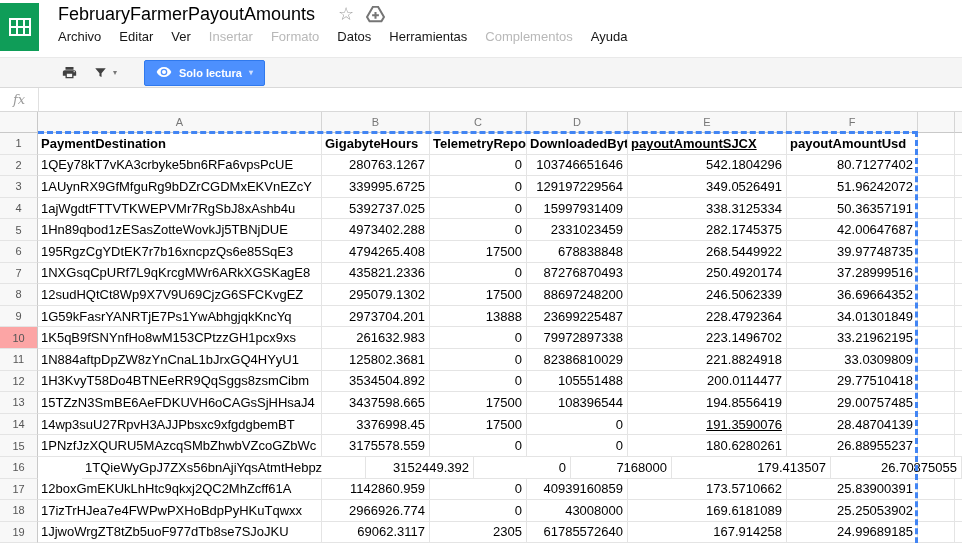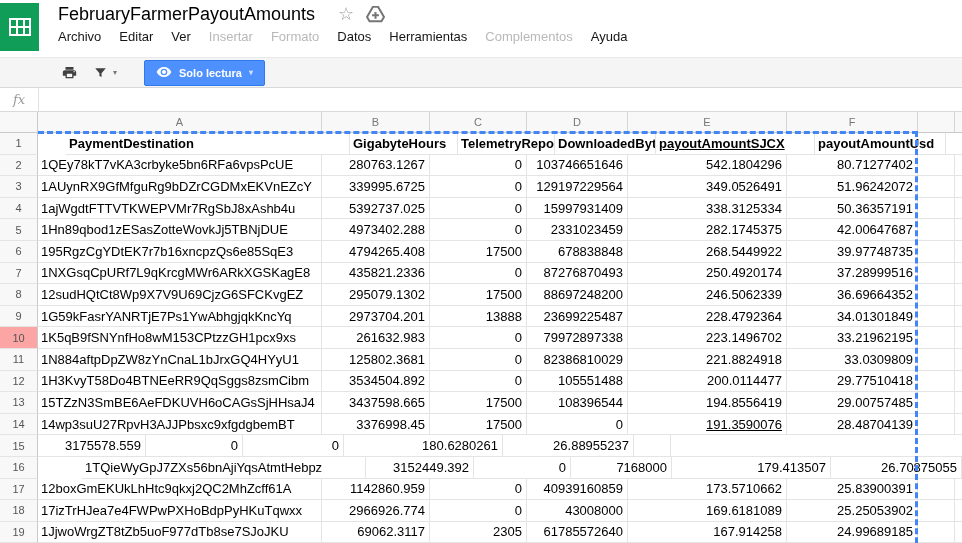--- a/index.html
+++ b/index.html
@@ -170,21 +170,21 @@
         <div class="col-h" style="width: 97px;">C</div>
         <div class="col-h" style="width: 101px;">D</div>
         <div class="col-h" style="width: 159px;">E</div>
         <div class="col-h" style="width: 131px;">F</div>
         <div class="col-h fillA" style="width: 37px;"></div>
         <div class="col-h fillB"></div>
       </div>
     <div id="rowsarea">
         <div class="row">
           <div class="rnum">1</div>
-          <div class="cell hcell" style="width: 284px; margin-left: 28px;">PaymentDestination</div>
+          <div class="cell hcell" style="width: 284px;">PaymentDestination</div>
           <div class="cell hcell" style="width: 108px;">GigabyteHours</div>
           <div class="cell hcell" style="width: 97px;">TelemetryRepor</div>
           <div class="cell hcell" style="width: 101px;">DownloadedByt</div>
           <div class="cell hcell" style="width: 159px; text-decoration: underline;">payoutAmountSJCX</div>
           <div class="cell hcell" style="width: 131px;">payoutAmountUsd</div>
           <div class="cell fillA" style="width: 37px;"></div>
           <div class="cell fillB"></div>
         </div>
         <div class="row">
           <div class="rnum">2</div>
@@ -324,20 +324,21 @@
           <div class="cell num" style="width: 108px;">3376998.45</div>
           <div class="cell num" style="width: 97px;">17500</div>
           <div class="cell num" style="width: 101px;">0</div>
           <div class="cell num" style="width: 159px; text-decoration: underline;">191.3590076</div>
           <div class="cell num" style="width: 131px;">28.48704139</div>
           <div class="cell fillA" style="width: 37px;"></div>
           <div class="cell fillB"></div>
         </div>
         <div class="row">
           <div class="rnum">15</div>
+          <div class="cell" style="width: 284px;">1PNzfJzXQURU5MAzcqSMbZhwbVZcoGZbWc</div>
           <div class="cell num" style="width: 108px;">3175578.559</div>
           <div class="cell num" style="width: 97px;">0</div>
           <div class="cell num" style="width: 101px;">0</div>
           <div class="cell num" style="width: 159px;">180.6280261</div>
           <div class="cell num" style="width: 131px;">26.88955237</div>
           <div class="cell fillA" style="width: 37px;"></div>
           <div class="cell fillB"></div>
         </div>
         <div class="row">
           <div class="rnum">16</div>

